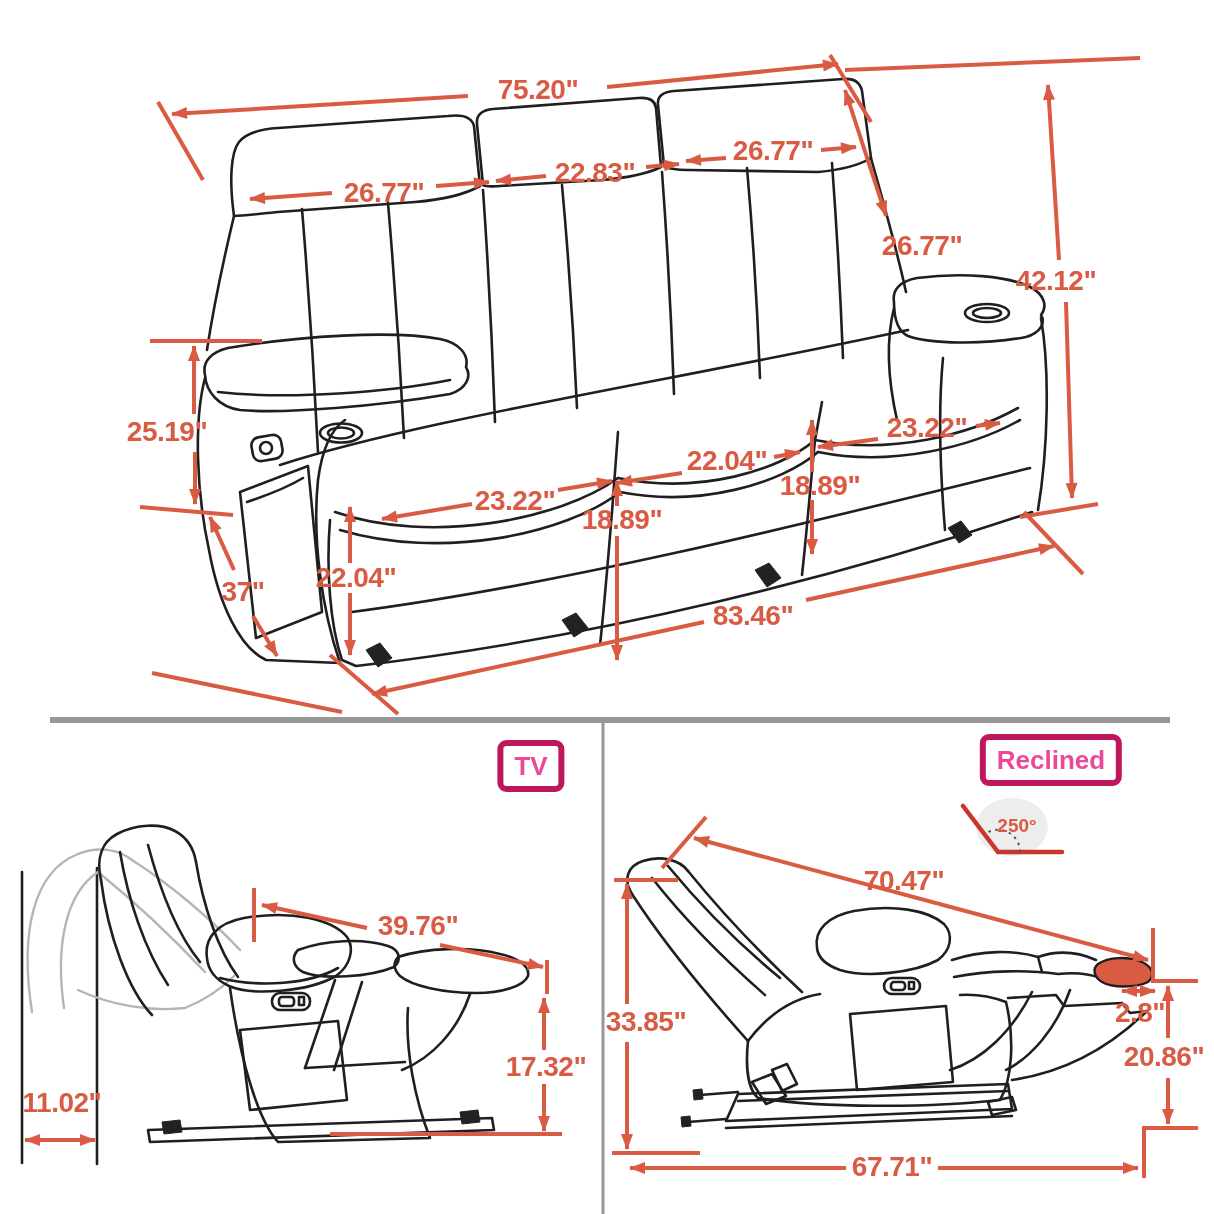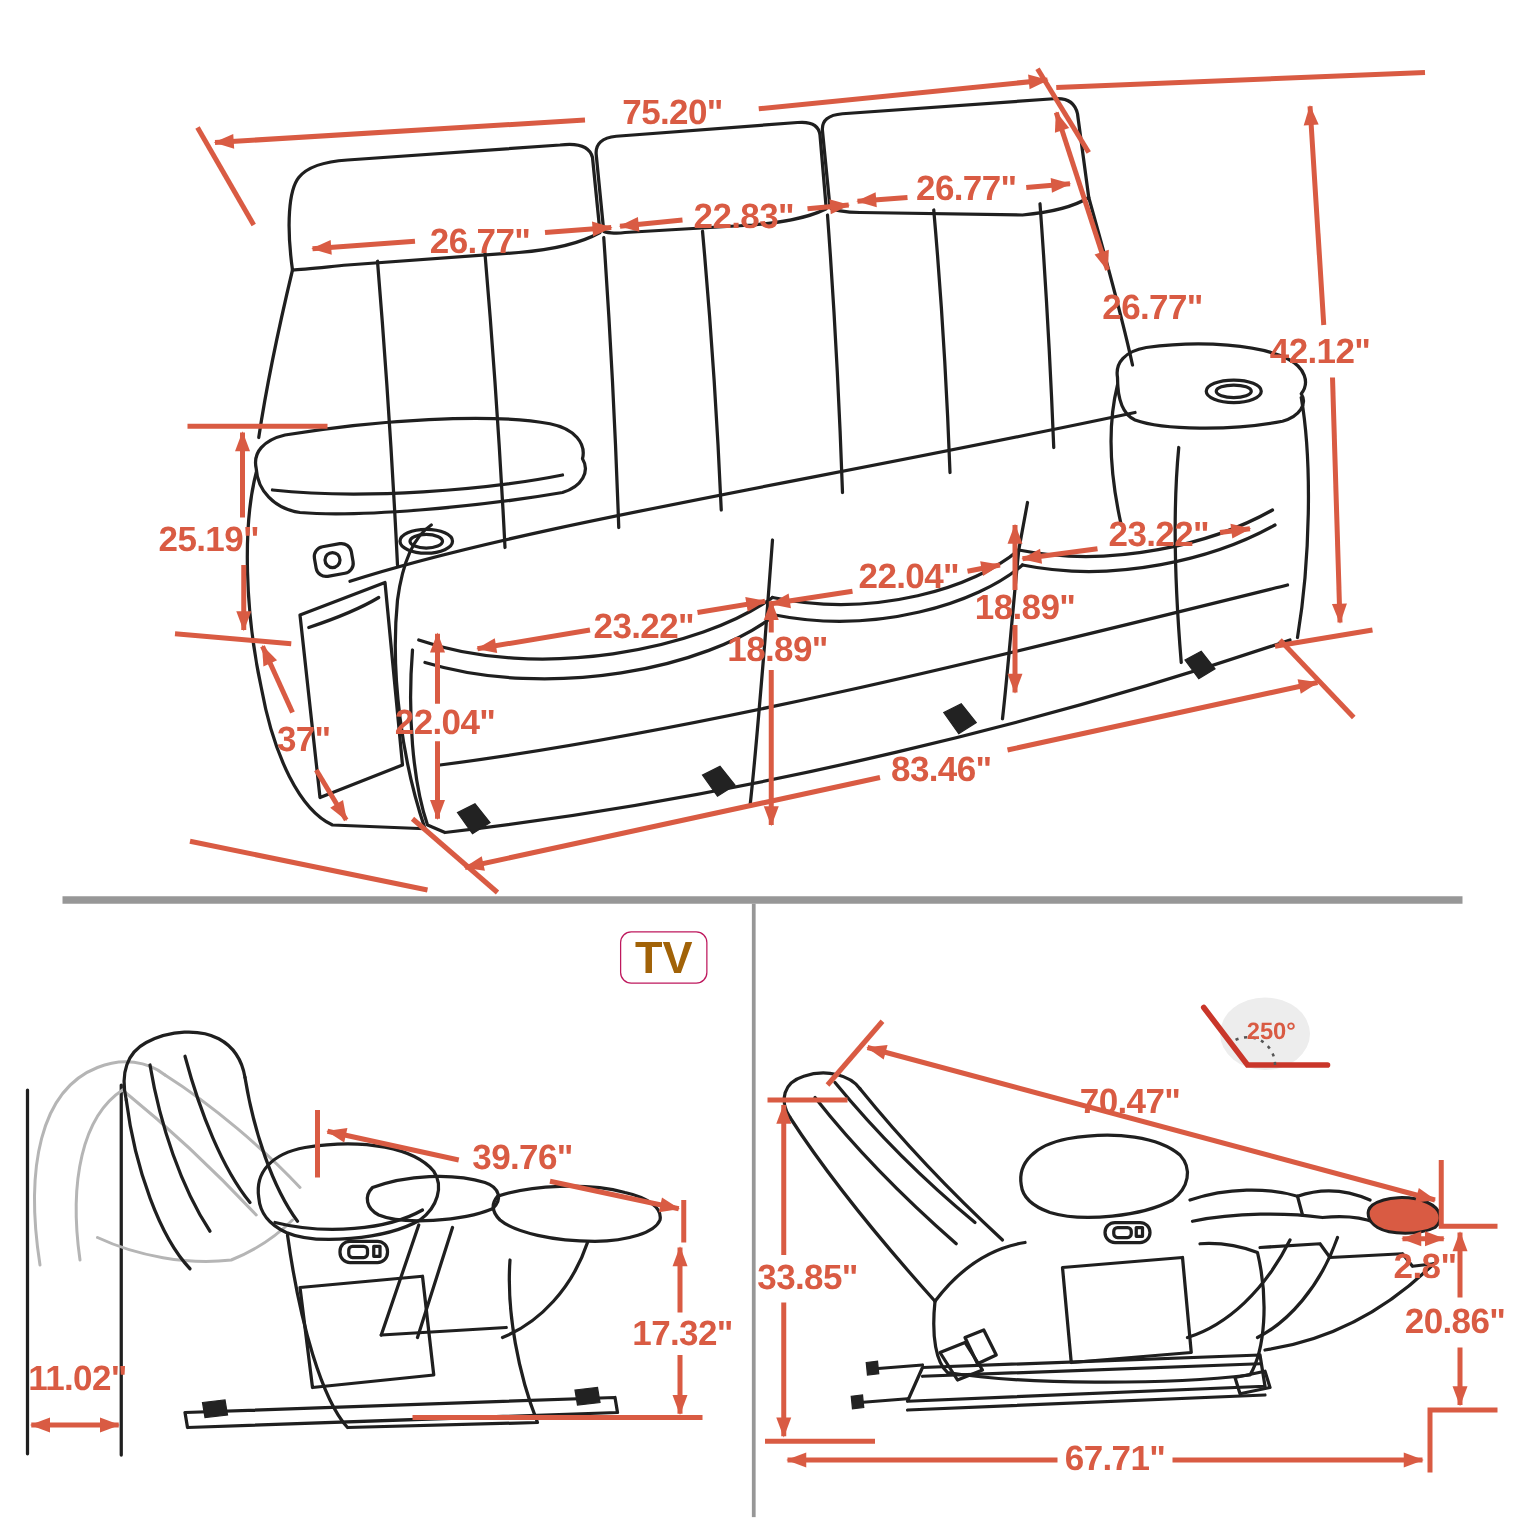--- a/index.html
+++ b/index.html
@@ -5,22 +5,22 @@
   html,body{margin:0;padding:0;background:#fff;}
   #stage{
     position:relative;width:1214px;height:1214px;background:#ffffff;overflow:hidden;
     font-family:"Liberation Sans",sans-serif;
   }
   #stage svg{position:absolute;left:0;top:0;}
   .lbl{position:absolute;transform:translate(-50%,-50%);white-space:nowrap;}
   .dim{color:#D95B43;font-weight:bold;font-size:28px;letter-spacing:-0.5px;}
   .dim.small{font-size:19px;letter-spacing:0;}
   .view-label{
-    color:#a16207;font-weight:bold;font-size:36px;letter-spacing:0;
-    border:1px solid #be185d;border-radius:9px;padding:0 11px;line-height:40px;background:#fff;
+    color:#ec4899;font-weight:bold;font-size:26px;letter-spacing:0;
+    border:6px solid #be185d;border-radius:9px;padding:0 11px;line-height:40px;background:#fff;
   }
   .sofa-line{fill:none;stroke:#1f1f1f;stroke-width:2.6;stroke-linecap:round;stroke-linejoin:round;}
   .sofa-fill{fill:#222;stroke:#222;stroke-width:1;}
   .ghost{fill:none;stroke:#b5b5b5;stroke-width:2.4;stroke-linecap:round;}
   .red{fill:none;stroke:#D95B43;stroke-width:4;stroke-linecap:butt;}
   .gray-div{stroke:#979797;}
 </style>
 </head>
 <body>
 
@@ -285,20 +285,21 @@
 <div class="lbl dim" style="left:820px;top:486px">18.89"</div>
 <div class="lbl dim" style="left:927px;top:428px">23.22"</div>
 <div class="lbl dim" style="left:356px;top:578px">22.04"</div>
 <div class="lbl dim" style="left:753px;top:616px">83.46"</div>
 
 <div class="lbl view-label" style="left:531px;top:766px">TV</div>
 <div class="lbl dim" style="left:418px;top:926px">39.76"</div>
 <div class="lbl dim" style="left:546px;top:1067px">17.32"</div>
 <div class="lbl dim" style="left:62px;top:1103px">11.02"</div>
 
+<div class="lbl view-label" style="left:1051px;top:760px">Reclined</div>
 <div class="lbl dim small" style="left:1017px;top:826px">250°</div>
 <div class="lbl dim" style="left:904px;top:881px">70.47"</div>
 <div class="lbl dim" style="left:646px;top:1022px">33.85"</div>
 <div class="lbl dim" style="left:1140px;top:1013px">2.8"</div>
 <div class="lbl dim" style="left:1164px;top:1057px">20.86"</div>
 <div class="lbl dim" style="left:892px;top:1167px">67.71"</div>
 
 </div>
 
 </body></html>

